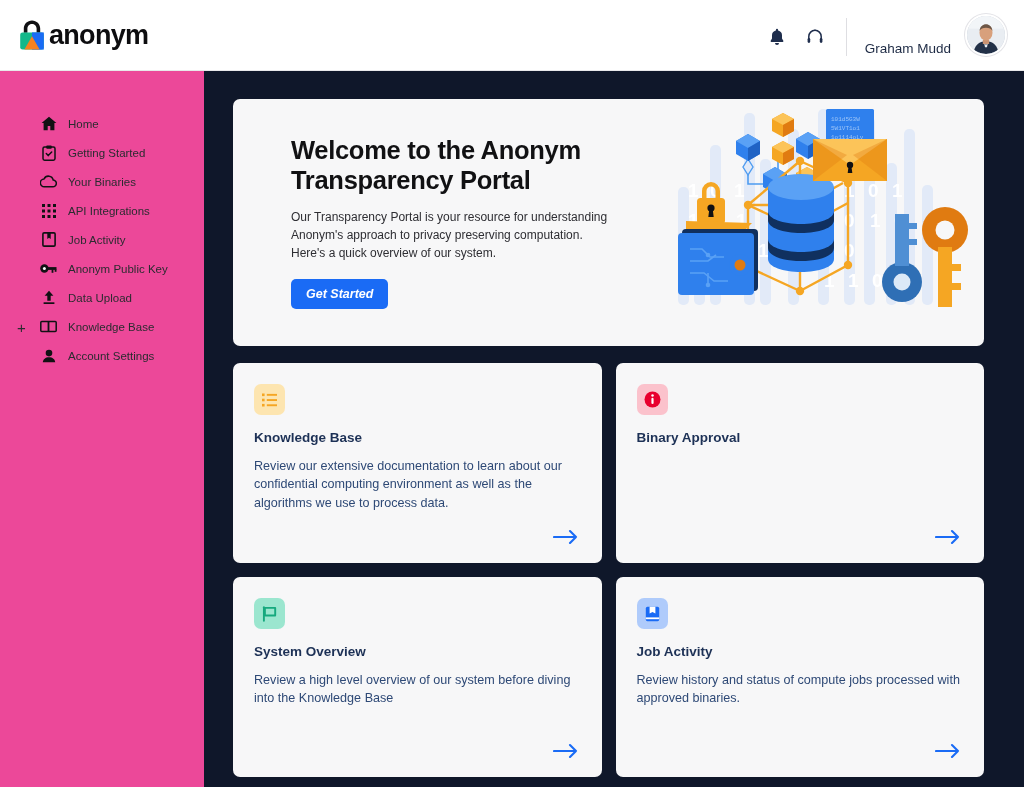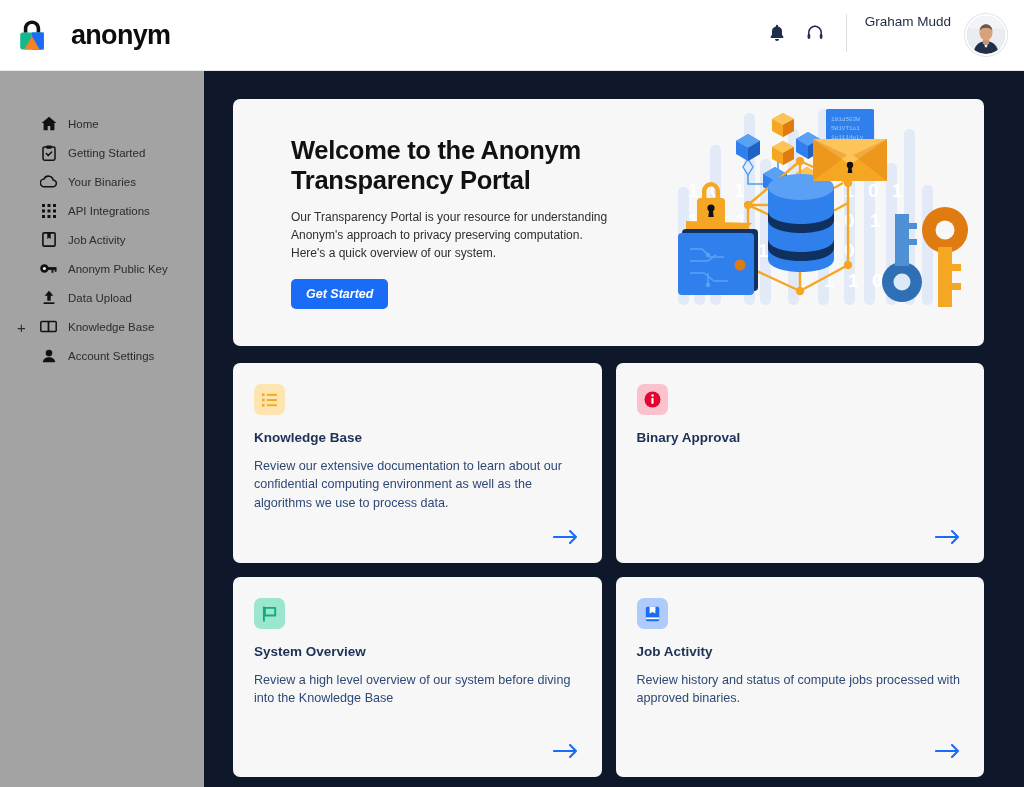--- a/index.html
+++ b/index.html
@@ -12,31 +12,31 @@
 
   
   .header {
     position: absolute; top: 0; left: 0;
     width: 1024px; height: 71px;
     background: #ffffff;
     border-bottom: 1px solid #e8e8ea;
     display: flex; align-items: center;
   }
   .logo-wrap {
-    display: flex; align-items: center; gap: 24px;
+    display: flex; align-items: center; gap: 2px;
     margin-left: 17px;
   }
   .logo-mark { width: 30px; height: 32px; display: block; }
   .logo-word {
     font-size: 27px; font-weight: 700; letter-spacing: -0.7px;
     color: #0d0d0f;
   }
   .header-right {
     margin-left: auto; margin-right: 17px;
-    display: flex; align-items: flex-start;
+    display: flex; align-items: flex-end;
   }
   .hdr-icon-btn {
     width: 38px; height: 38px;
     display: flex; align-items: center; justify-content: center;
     cursor: pointer;
   }
   .hdr-icon-btn svg { display: block; }
   .hdr-divider {
     width: 1px; height: 38px; background: #dedee2;
     margin: 0 18px 0 12px;
@@ -51,21 +51,21 @@
     box-shadow: 0 0 0 1px #e3e3e7;
     overflow: hidden; position: relative; flex: 0 0 auto;
     background: #cfd6df;
   }
   .avatar svg { display: block; width: 100%; height: 100%; }
 
   
   .sidebar {
     position: absolute; top: 71px; left: 0;
     width: 216px; height: 716px;
-    background: #a3a3a3;
+    background: #ec4899;
     border-right: 1px solid #e8e8ea;
     padding-top: 38px;
   }
   .nav-item {
     position: relative;
     display: flex; align-items: center;
     height: 29px; margin-bottom: 0;
     padding-left: 40px;
     cursor: pointer;
   }

